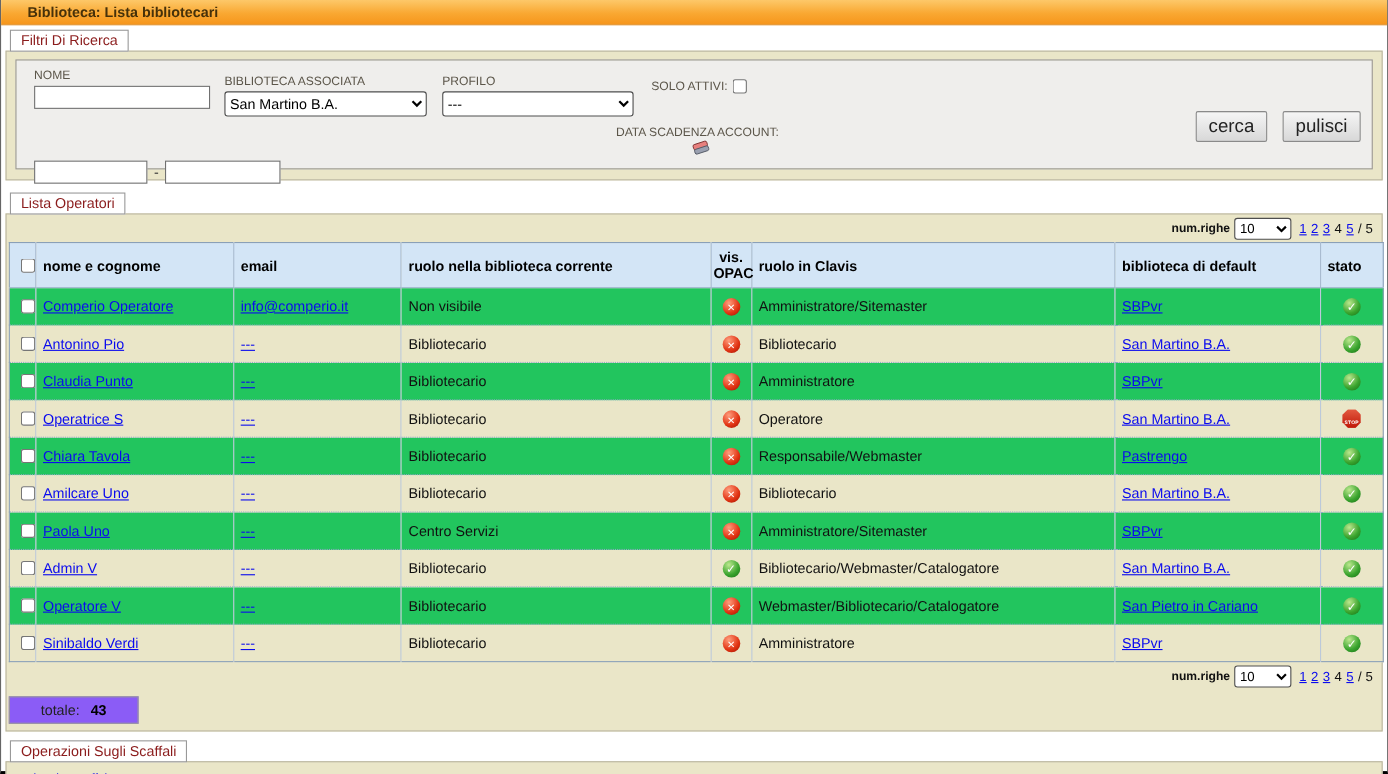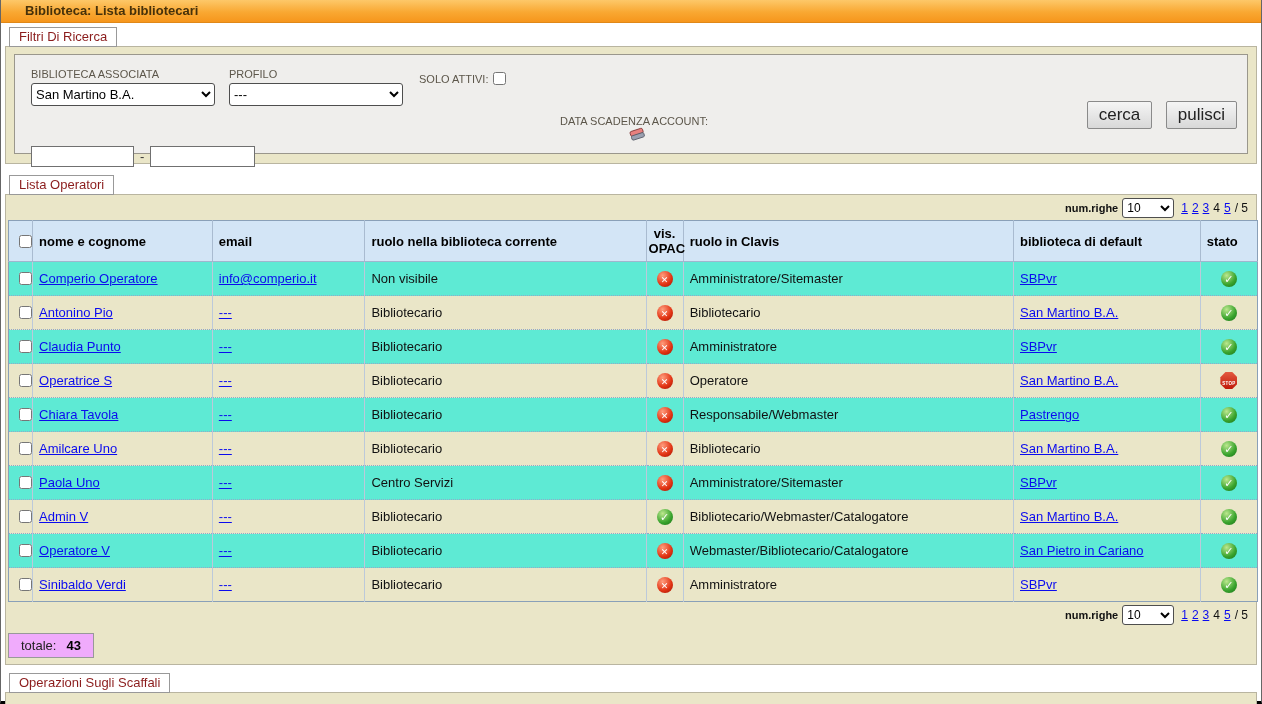--- a/index.html
+++ b/index.html
@@ -50,55 +50,59 @@
   .pg-suf{color:#111;}
   table.ops{border-collapse:collapse;table-layout:fixed;margin:0 2px;width:1250px;
             border:1px solid #8aa0b8;background:#fdf8da;}
   table.ops th{background:#d3e5f6;font-size:13px;font-weight:bold;color:#000;text-align:left;
                padding:5px 6px;border-right:1px solid #a9bbd0;border-bottom:1px solid #9fb6ce;height:22px;}
   table.ops th.c{text-align:center;padding:5px 2px;}
   table.ops td{font-size:13px;color:#111;padding:0 6px;height:33px;
                border-right:1px solid #bcc9da;border-bottom:1px dotted #93a9c8;}
   table.ops th:last-child,table.ops td:last-child{border-right:none;}
   table.ops tr:last-child td{border-bottom:none;}
-  tr.r-odd td{background:#5eead4;}
+  tr.r-odd td{background:#22c55e;}
   tr.r-even td{background:#eae6c8;}
   td.c-check,th.col-check{text-align:center;padding:0;}
   td.c-icon{text-align:center;padding:0;}
   .lnk{color:#0b0bee;text-decoration:underline;cursor:pointer;}
   
   .ic{display:inline-block;width:16px;height:16px;border-radius:50%;color:#fff;font-weight:bold;
       text-align:center;vertical-align:middle;}
   .ic-no{background:radial-gradient(circle at 35% 28%,#ff9d7d,#e23414 58%,#9c1000);line-height:16px;}
   .ic-no::after{content:"\2715";font-size:9px;}
   .ic-yes{background:radial-gradient(circle at 35% 28%,#bce88e,#3aa42e 58%,#156e15);line-height:15px;}
   .ic-yes::after{content:"\2713";font-size:11px;}
   .ic-stop{width:17px;height:17px;border-radius:0;line-height:17px;
            clip-path:polygon(30% 0%,70% 0%,100% 30%,100% 70%,70% 100%,30% 100%,0% 70%,0% 30%);
            background:linear-gradient(180deg,#e35a40,#c01808);}
   .ic-stop::after{content:"STOP";font-size:4.5px;letter-spacing:.2px;}
-  .totale{display:inline-block;background:#f0abfc;border:1px solid #999;margin:6px 0 4px 2px;
-          padding:4px 12px;font-size:13px;color:#222;}
+  .totale{display:inline-block;background:#8b5cf6;border:1px solid #999;margin:6px 0 4px 2px;
+          padding:4px 28px;font-size:13px;color:#222;}
   .totale b{margin-left:10px;color:#000;}
   
   .panel-shelf{height:34px;}
   .shelf-link{display:inline-block;margin:9px 0 0 6px;font-size:11px;}
 </style>
 </head>
 <body>
 
 <div class="page">
 
   <div class="titlebar">Biblioteca: Lista bibliotecari</div>
 
   <div class="section">
     <div class="tab">Filtri Di Ricerca</div>
     <div class="panel panel-filters">
       <div class="fbox">
         <div class="frow1">
+          <div class="fgroup g2">
+            <span class="flabel">NOME</span>
+            <input class="txt" type="text" value="" style="">
+          </div>
           <div class="fgroup g3">
             <span class="flabel">BIBLIOTECA ASSOCIATA</span>
             <select class="sel">
               <option>San Martino B.A.</option>
             </select>
           </div>
           <div class="fgroup g4">
             <span class="flabel">PROFILO</span>
             <select class="sel">
               <option>---</option>

